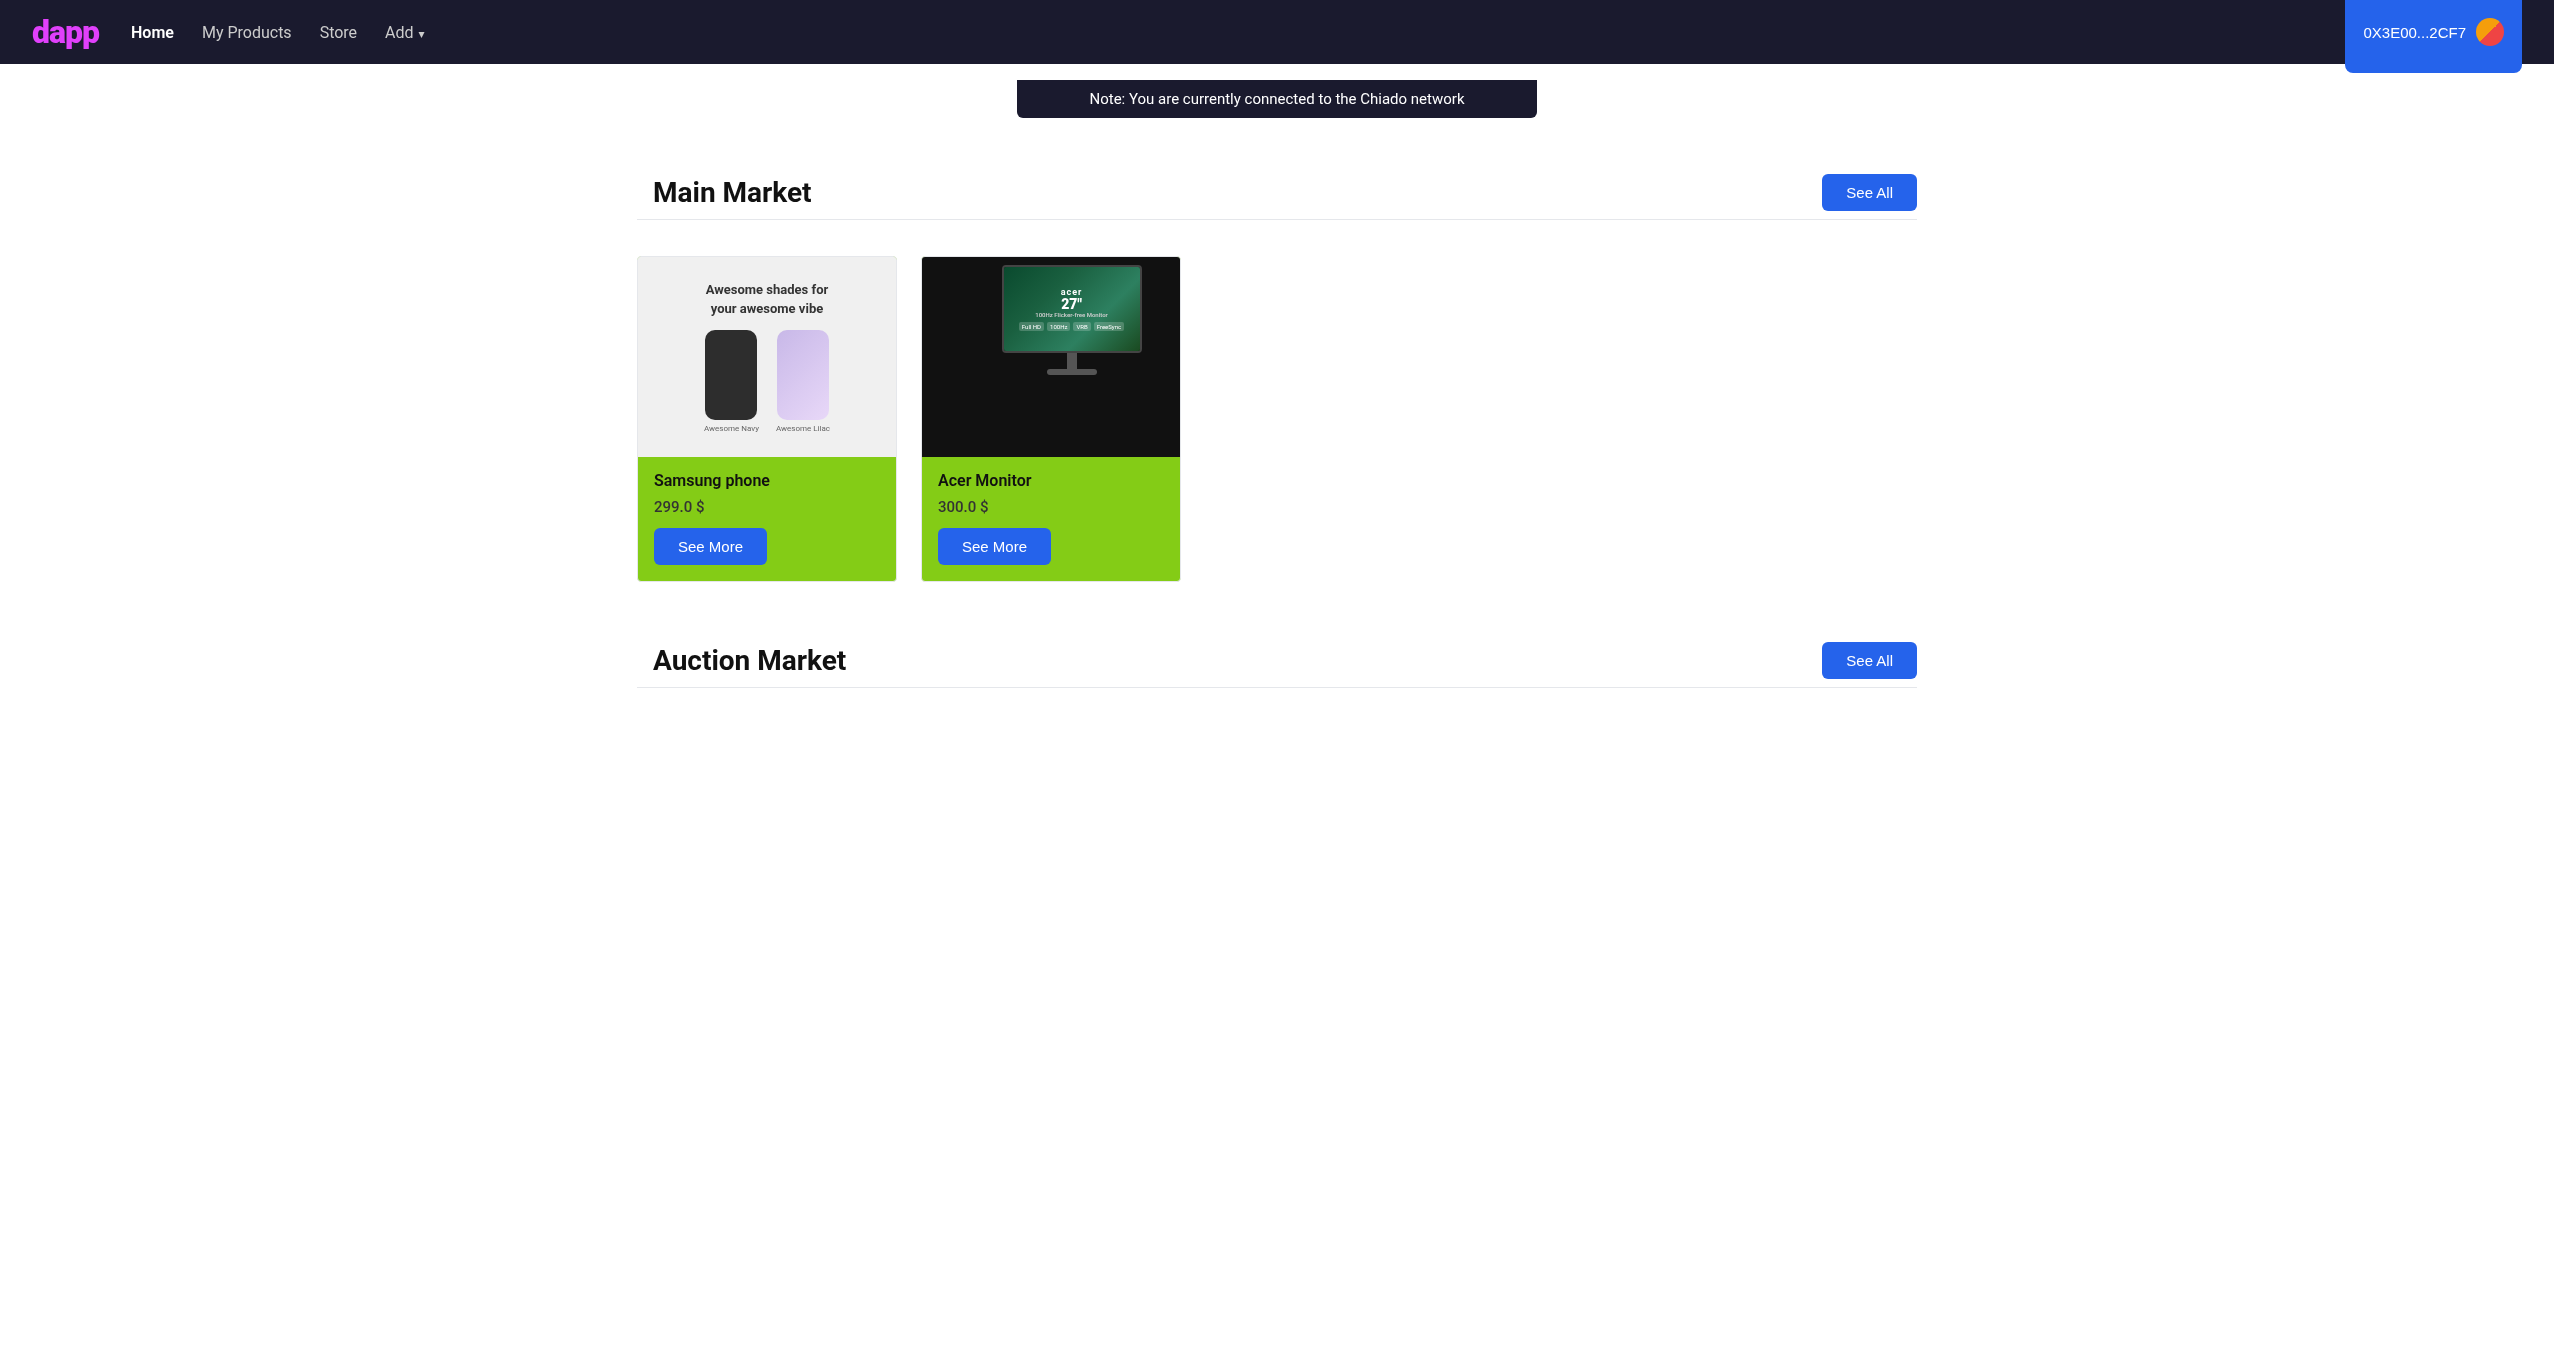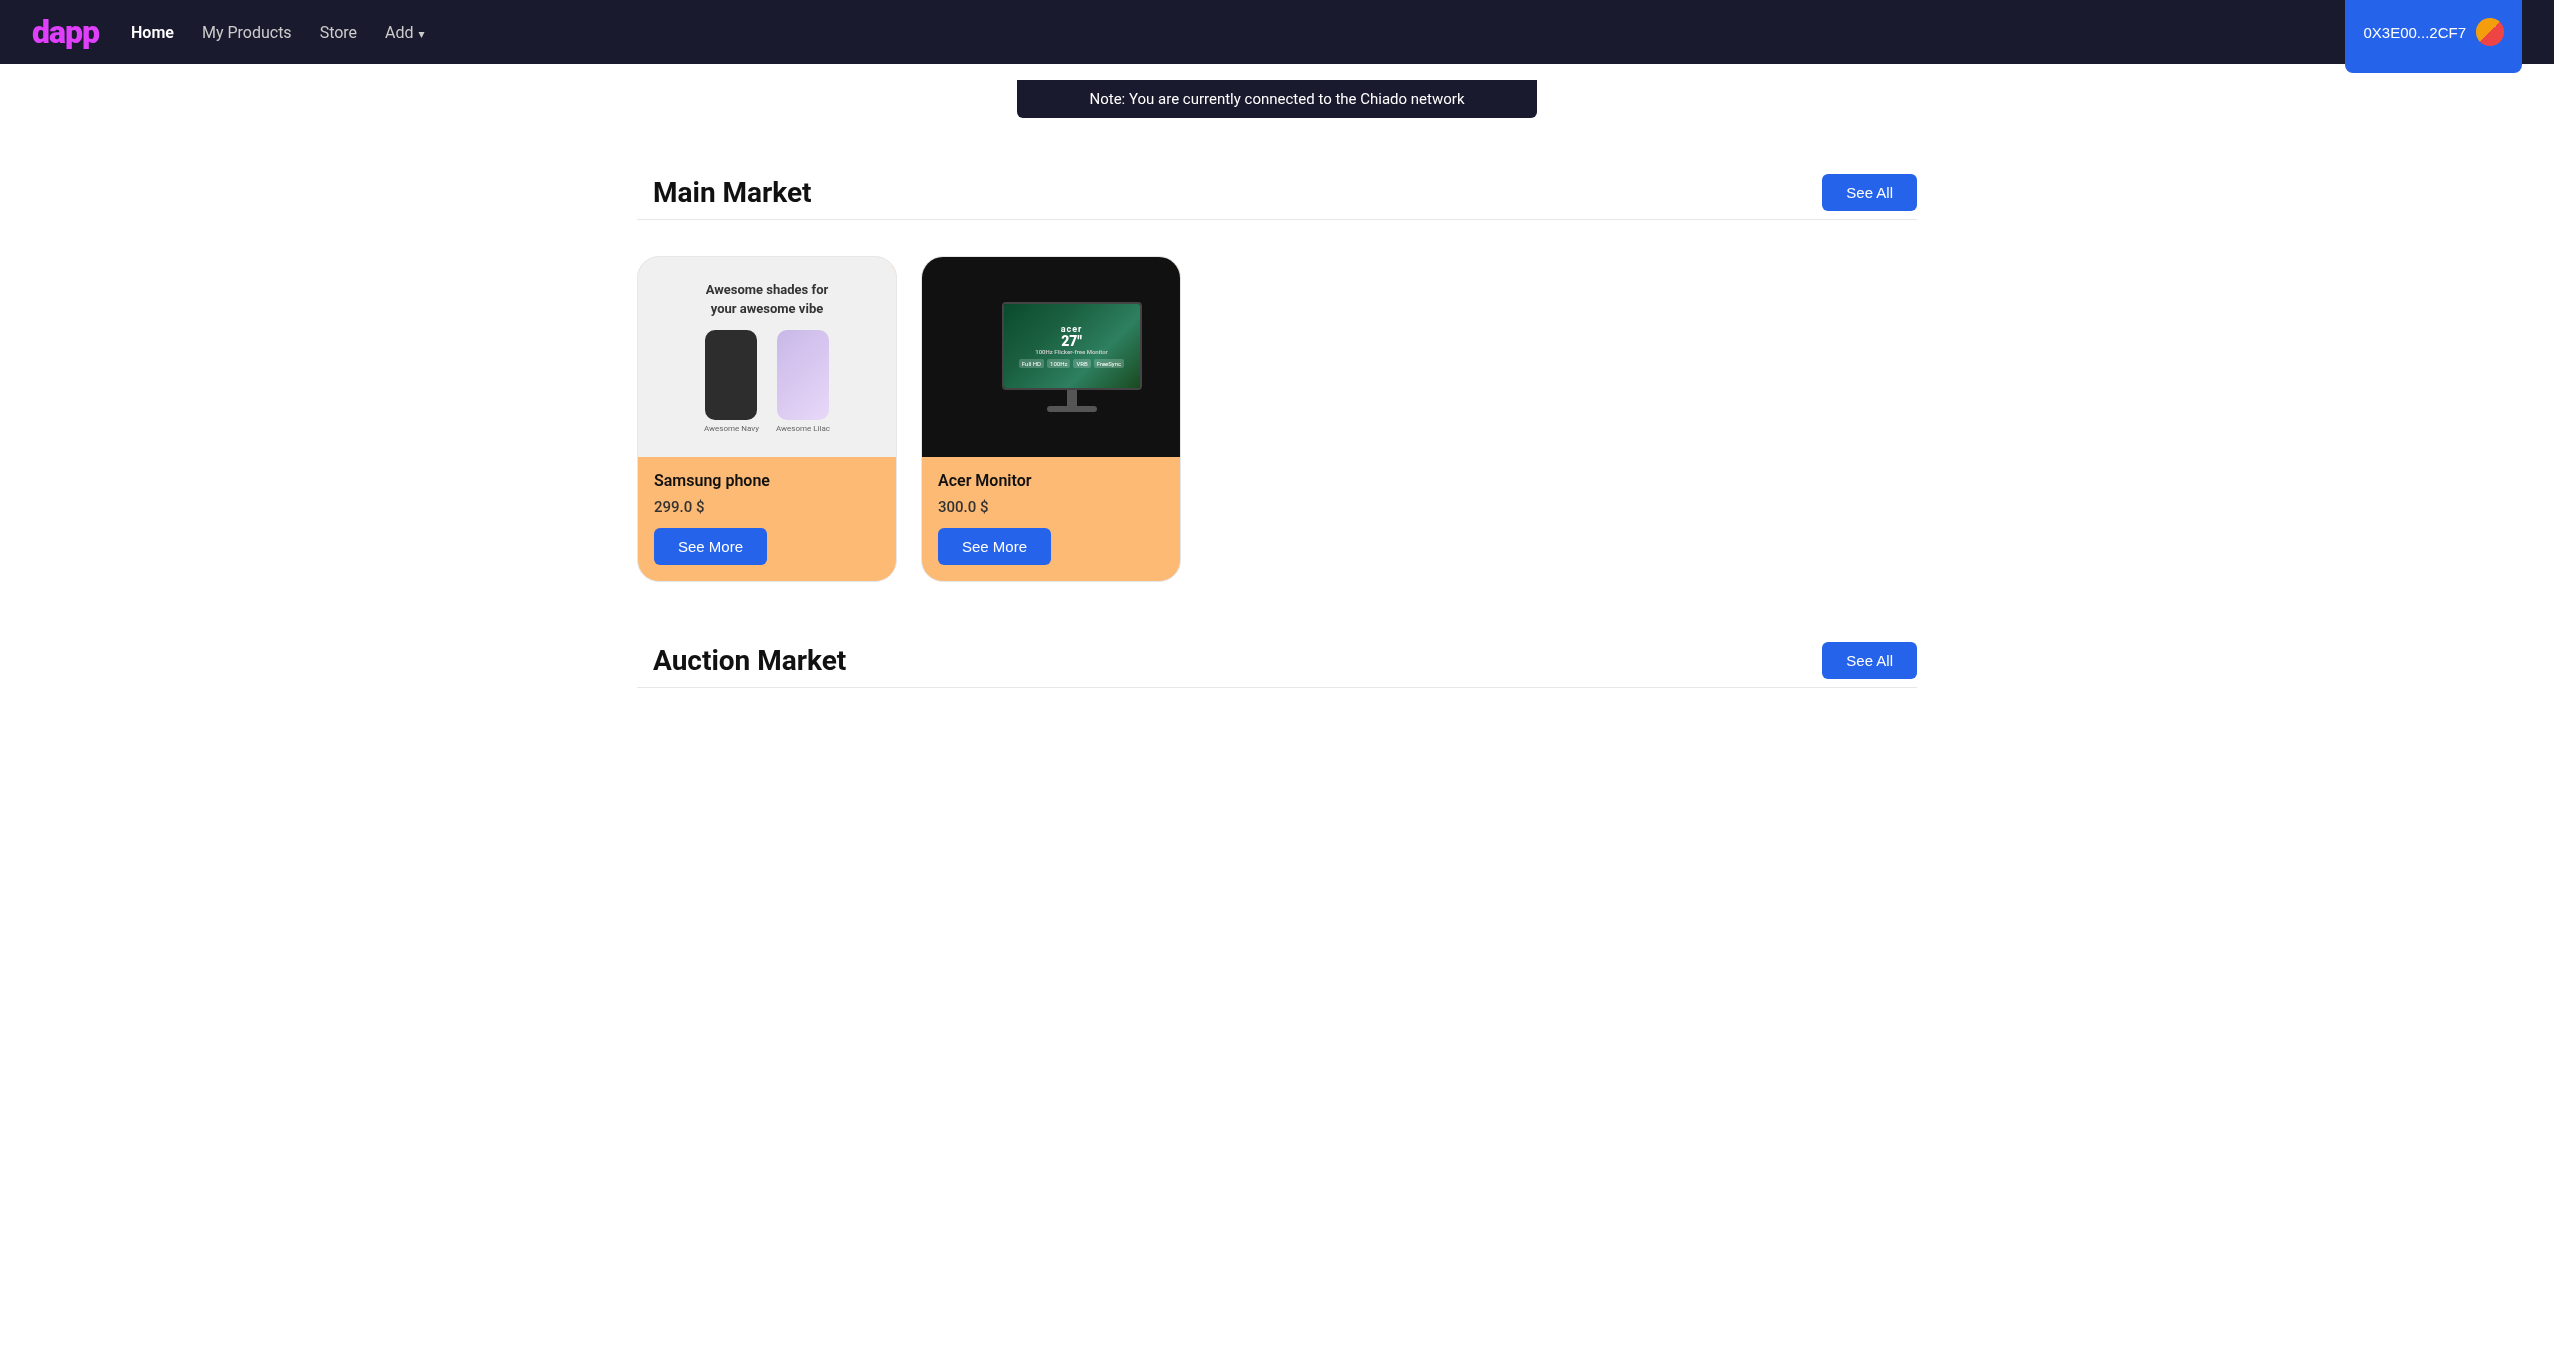--- a/index.html
+++ b/index.html
@@ -116,23 +116,23 @@
       margin-bottom: 36px;
     }
 
     
     .products-grid {
       display: flex;
       flex-wrap: wrap;
       gap: 24px;
     }
     .product-card {
-      background: #fdba74;
+      background: #84cc16;
       border: 1px solid #e5e7eb;
-      border-radius: 22px;
+      border-radius: 4px;
       width: 260px;
       overflow: hidden;
       display: flex;
       flex-direction: column;
     }
     .product-image-wrap {
       width: 100%;
       height: 200px;
       background: #f3f4f6;
       display: flex;
@@ -353,21 +353,21 @@
         <div class="product-info">
           <span class="product-name">Samsung phone</span>
           <span class="product-price">299.0 $</span>
           <button class="see-more-btn">See More</button>
         </div>
       </div>
 
       <div class="product-card">
         <div class="product-image-wrap">
           <div class="product-image-acer">
-            <div style="display:flex;flex-direction:column;align-items:center;justify-content:center;width:100%;height:100%;padding:8px;margin-left:41px;">
+            <div style="display:flex;flex-direction:column;align-items:center;justify-content:flex-start;width:100%;height:100%;padding:8px;margin-left:41px;">
 
               <div class="monitor-body">
                 <div class="monitor-screen-inner">
                   <div class="monitor-acer">acer</div>
                   <div class="monitor-size-text">27"</div>
                   <div class="monitor-sub">100Hz Flicker-free Monitor</div>
                   <div style="display:flex;gap:3px;margin-top:4px;">
                     <span style="background:rgba(255,255,255,0.2);color:#fff;font-size:6px;padding:1px 3px;border-radius:2px;">Full HD</span>
                     <span style="background:rgba(255,255,255,0.2);color:#fff;font-size:6px;padding:1px 3px;border-radius:2px;">100Hz</span>
                     <span style="background:rgba(255,255,255,0.2);color:#fff;font-size:6px;padding:1px 3px;border-radius:2px;">VRB</span>

